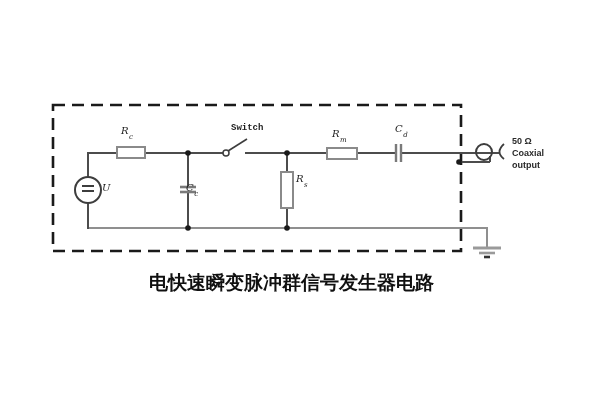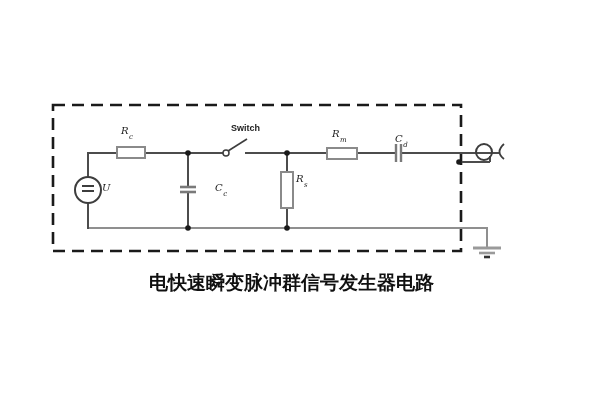--- a/index.html
+++ b/index.html
@@ -7,21 +7,21 @@
     position:relative;width:600px;height:400px;background:#ffffff;overflow:hidden;
     font-family:"Liberation Sans", sans-serif;
   }
   .stage svg{position:absolute;left:0;top:0;}
   .clabel{
     position:absolute;font-family:"DejaVu Serif", serif;font-style:italic;
     font-size:10px;color:#222;line-height:10px;white-space:nowrap;
   }
   .clabel sub{font-size:7px;font-style:italic;position:relative;top:2px;left:0.5px;}
   .switch-label{
-    position:absolute;font-family:Liberation Sans, sans-serif;font-weight:bold;
+    position:absolute;font-family:Liberation Mono, monospace;font-weight:bold;
     font-size:9px;color:#1c1c1c;line-height:9px;white-space:nowrap;
   }
   .out-label{
     position:absolute;left:512px;top:135px;font-family:"Liberation Sans", sans-serif;
     font-weight:600;font-size:9px;color:#2a2a2a;line-height:12px;white-space:nowrap;
   }
   .out-label span{display:block;}
   .caption{
     position:absolute;left:112px;top:270px;width:480px;
     font-family:"Liberation Sans", sans-serif;font-weight:bold;
@@ -100,26 +100,31 @@
       <circle cx="188" cy="228" r="2.8"></circle>
       <circle cx="287" cy="228" r="2.8"></circle>
       <circle cx="459" cy="162" r="2.8"></circle>
     </g>
   </svg>
 
   <span class="clabel" style="left:121px;top:126px"><i>R</i><sub>c</sub></span>
 
   <span class="clabel" style="left:102px;top:183px"><i>U</i></span>
 
-  <span class="clabel" style="left:215px;top:183px"><i>C</i><sub>c</sub></span>
+  <span class="clabel" style="left:186px;top:183px"><i>C</i><sub>c</sub></span>
 
   <span class="switch-label" style="left:231px;top:124px">Switch</span>
 
   <span class="clabel" style="left:296px;top:174px"><i>R</i><sub>s</sub></span>
 
   <span class="clabel" style="left:332px;top:129px"><i>R</i><sub>m</sub></span>
 
-  <span class="clabel" style="left:395px;top:134px"><i>C</i><sub>d</sub></span>
+  <span class="clabel" style="left:395px;top:124px"><i>C</i><sub>d</sub></span>
 
+  <div class="out-label">
+    <span>50 Ω</span>
+    <span>Coaxial</span>
+    <span>output</span>
+  </div>
 
   <div class="caption">电快速瞬变脉冲群信号发生器电路</div>
 
 </div>
 
 </body></html>

